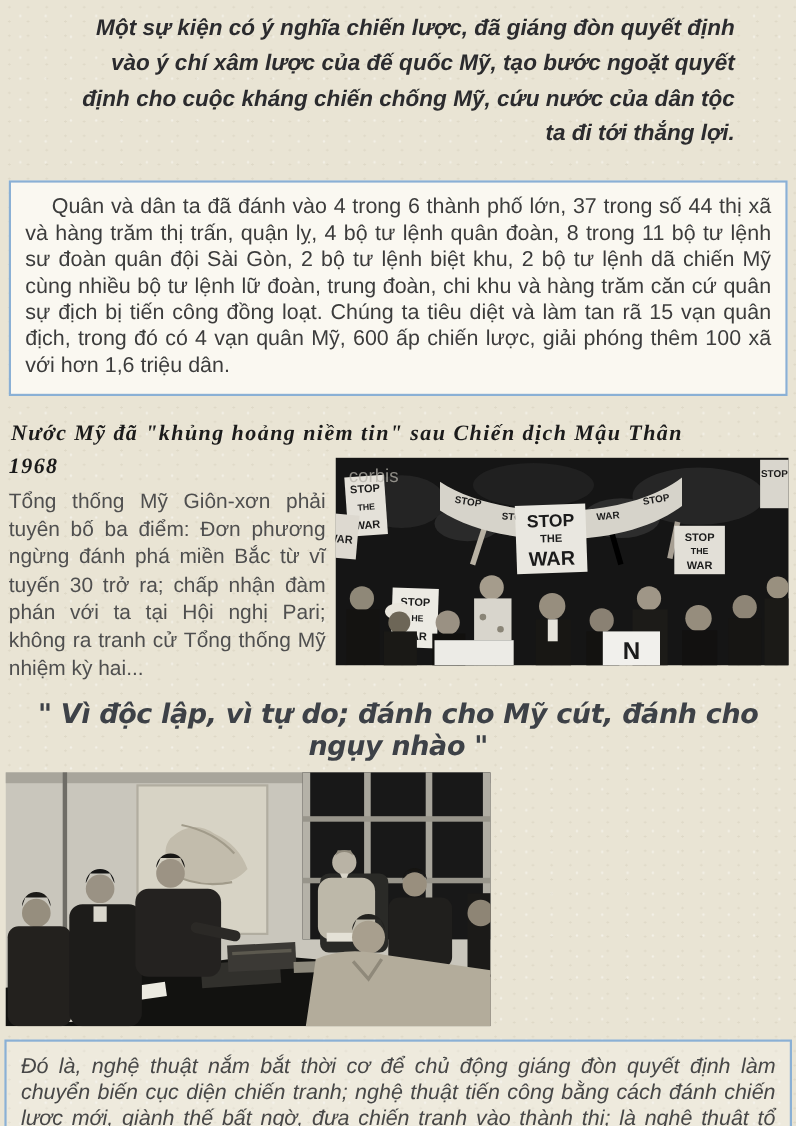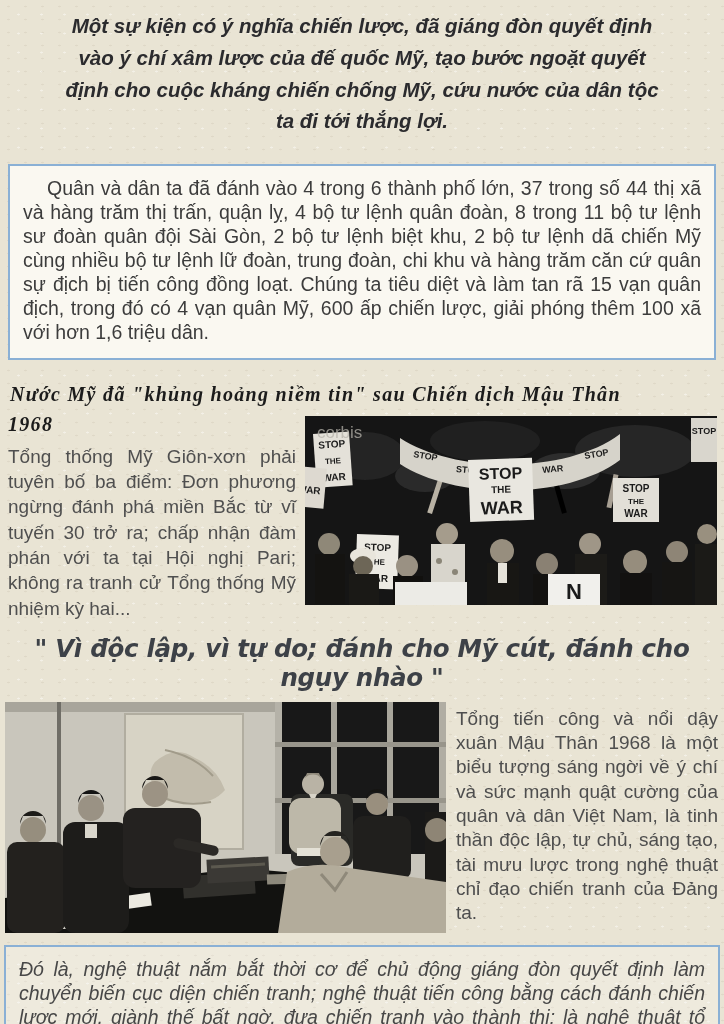--- a/index.html
+++ b/index.html
@@ -20,21 +20,21 @@
   
   .title-row{display:flex;align-items:center;gap:6px;margin-top:26px;}
   .rule{flex:1;height:2px;background:#1a6dc2;}
   .page-title{
     color:#1a6dc2;font-size:30px;font-weight:bold;font-style:italic;
     letter-spacing:.5px;white-space:nowrap;padding:0 4px;
   }
   
   .lead{
     margin:10px 56px 0;
-    text-align:center;
+    text-align:right;
     font-weight:bold;font-style:italic;
     font-size:20.5px;line-height:1.55;
     color:#2b2b2e;
   }
   
   .intro-box{
     margin:27px 8px 0;
     background:#faf8f1;
     border:2px solid #8ab0d5;
     padding:11px 13px 13px;
@@ -273,18 +273,17 @@
 
         <rect x="420" y="110" width="21" height="76" fill="#1b1a18"></rect>
         <circle cx="432" cy="128" r="12" fill="#8e8575"></circle>
 
         <circle cx="330" cy="150" r="15" fill="#a89f8e"></circle>
         <path d="M315,144 a15,15 0 0 1 30,0 l-4,-10 -22,0 z" fill="#242320"></path>
         <path d="M282,170 q28,-12 62,-4 l97,14 0,51 -168,0 z" fill="#b3ac9b"></path>
         <path d="M316,172 l14,16 12,-18" fill="none" stroke="#8f897a" stroke-width="3"></path>
       </svg>
     </div>
-    <div class="sec2-body">Tổng tiến công và nổi dậy xuân Mậu Thân 1968 là một biểu tượng sáng ngời về ý chí và sức mạnh quật cường của quân và dân Việt Nam, là tinh thần độc lập, tự chủ, sáng tạo, tài mưu lược trong nghệ thuật chỉ đạo chiến tranh của Đảng ta.</div>
   </div>
 
   <div class="closing-box">Đó là, nghệ thuật nắm bắt thời cơ để chủ động giáng đòn quyết định làm chuyển biến cục diện chiến tranh; nghệ thuật tiến công bằng cách đánh chiến lược mới, giành thế bất ngờ, đưa chiến tranh vào thành thị; là nghệ thuật tổ chức, bố trí và sử dụng lực lượng "lấy nhỏ đánh lớn", "lấy ít địch nhiều", "lấy chất lượng cao thắng số lượng đông", lấy trí tuệ của con người Việt Nam để chiến thắng vũ khí và trí tuệ của bộ máy điều hành chiến tranh của Mỹ.</div>
 
 </div>
 
 </body></html>

